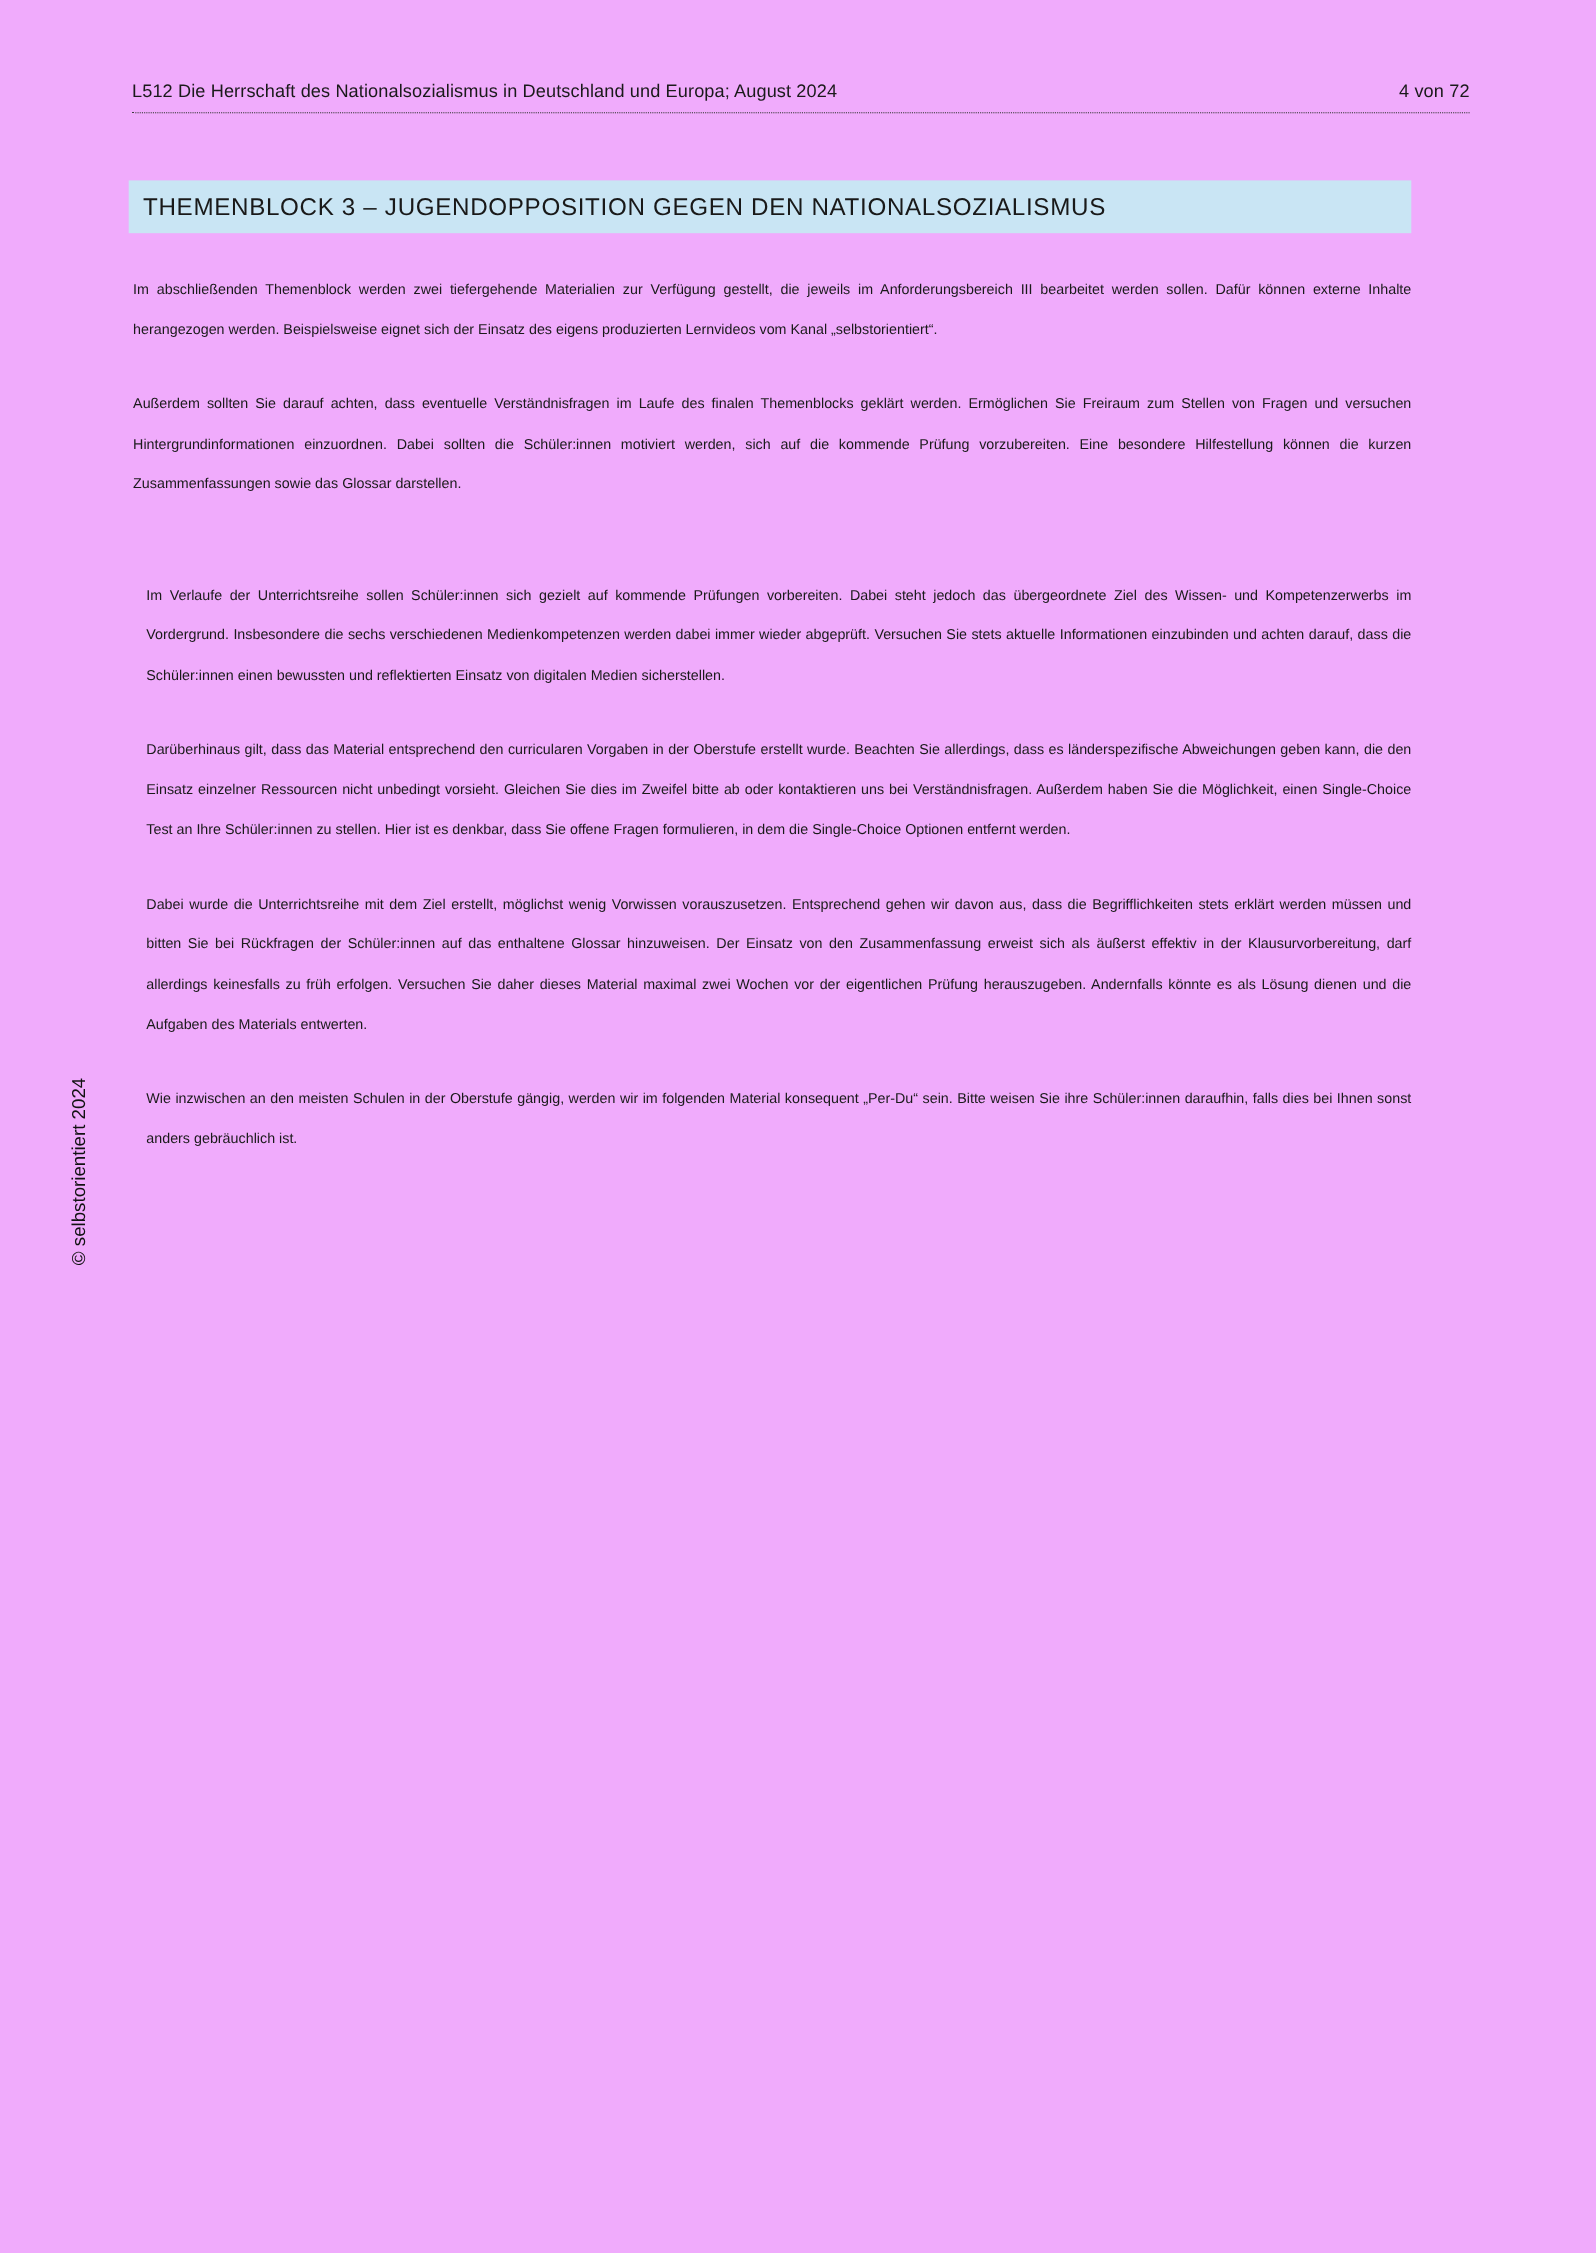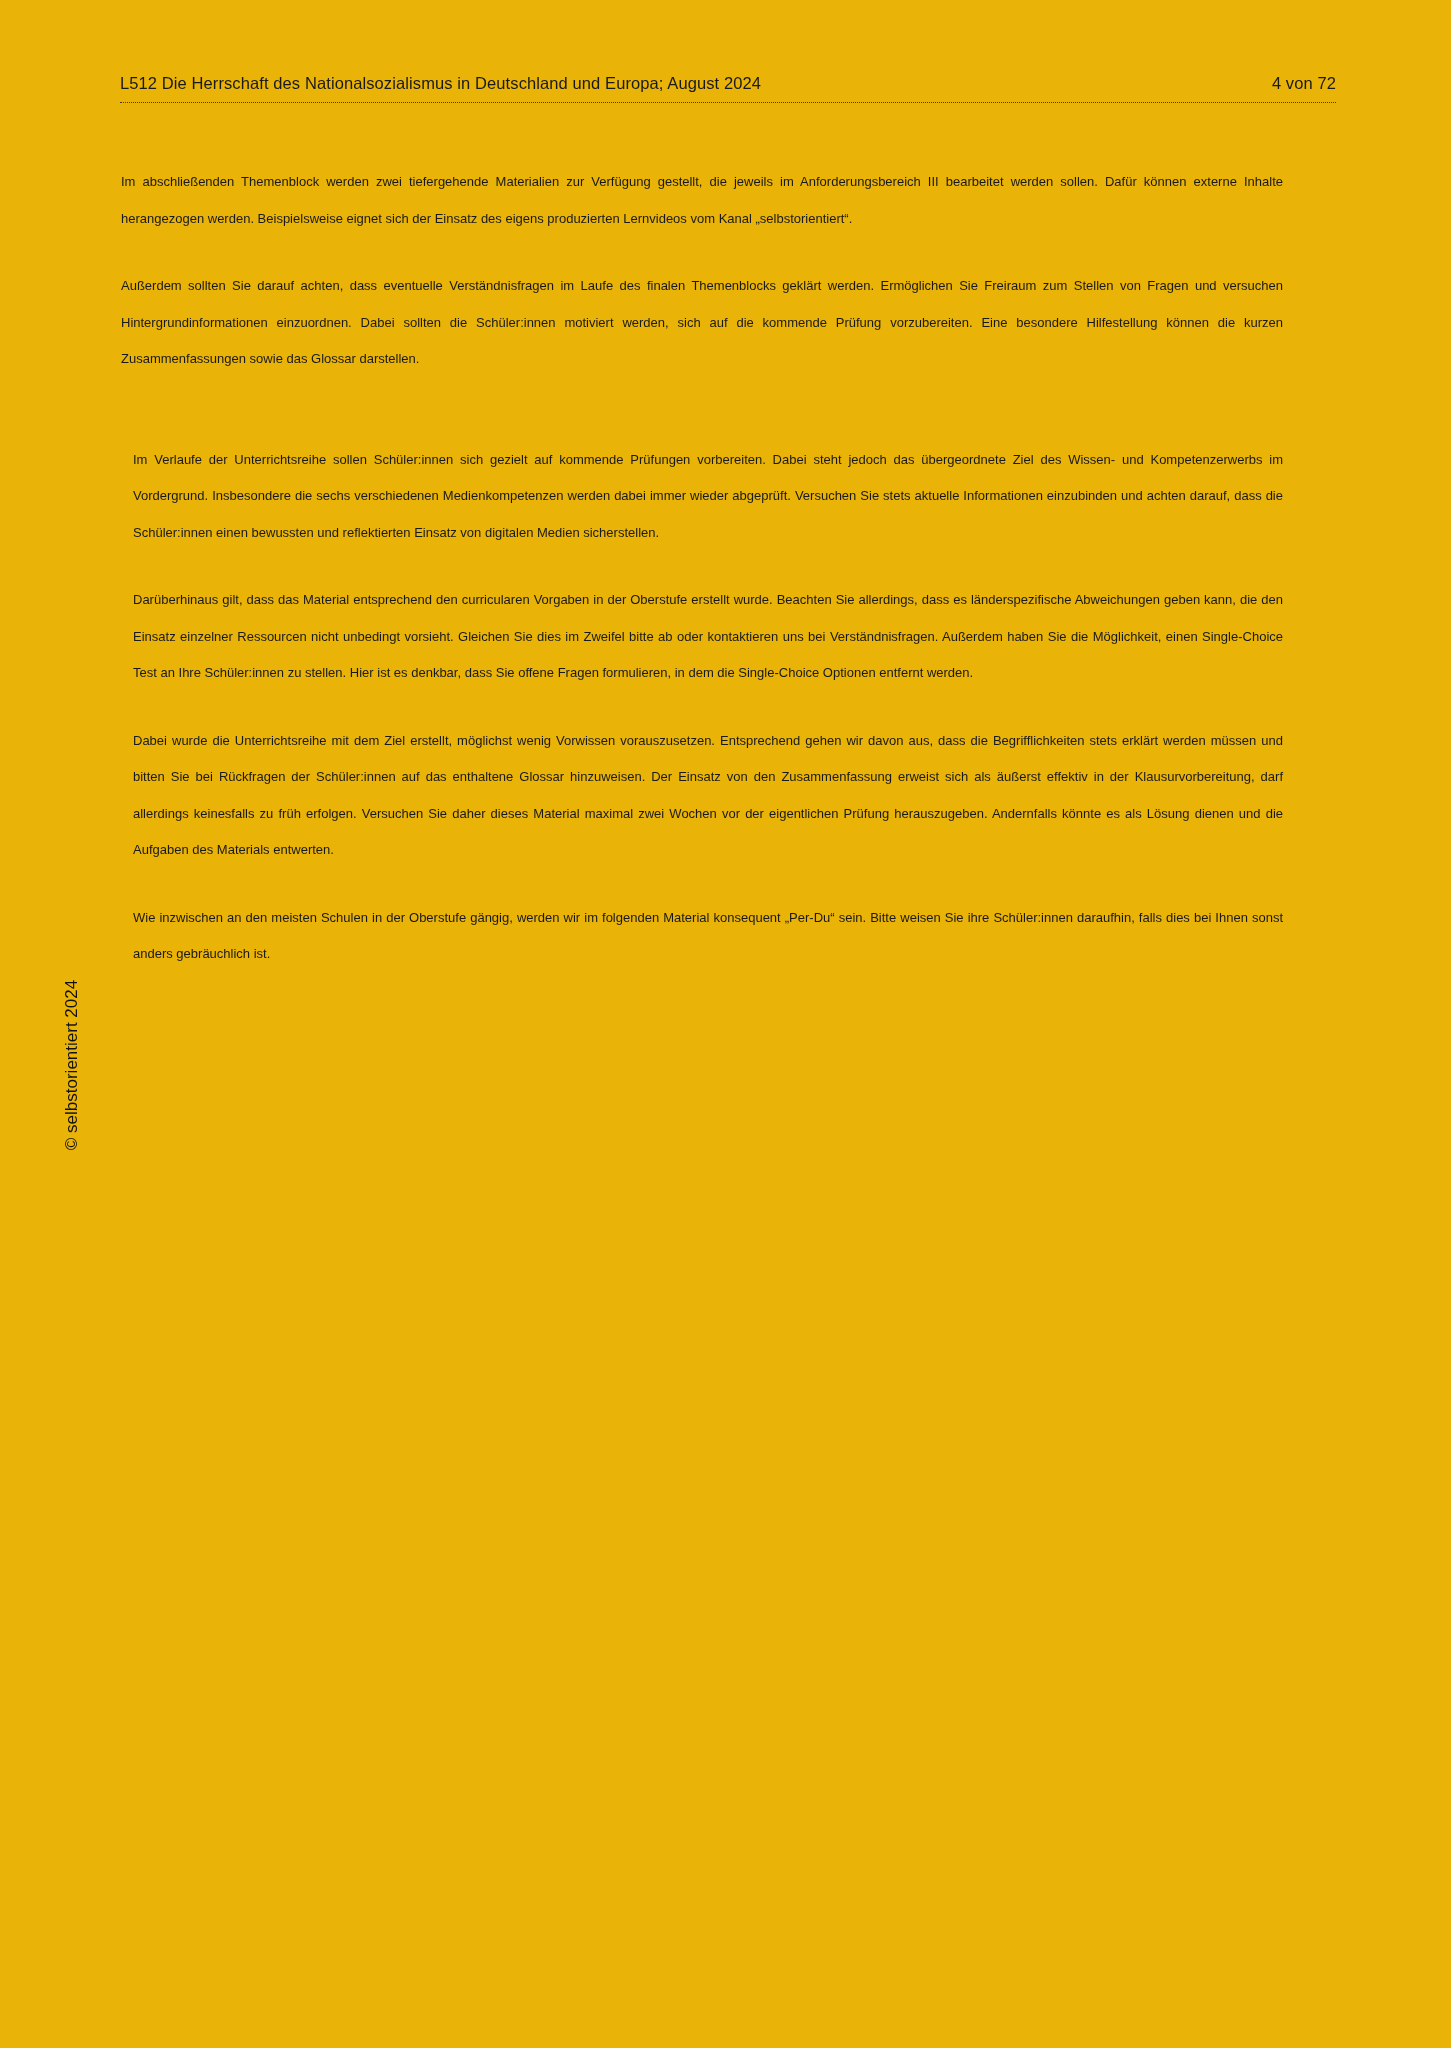--- a/index.html
+++ b/index.html
@@ -7,21 +7,21 @@
     --accent-border: #4f7f93;
     --didaktik-text: #1d3d50;
     --text-color: #1a1a1a;
   }
   * { margin: 0; padding: 0; box-sizing: border-box; }
   html, body { background: #ffffff; }
   .page {
     position: relative;
     width: 1451px;
     height: 2048px;
-    background: #eab308;
+    background: #f0abfc;
     font-family: "Liberation Sans", sans-serif;
     color: var(--text-color);
     overflow: hidden;
   }
   .hdr {
     position: absolute;
     left: 120px;
     top: 74px;
     width: 1216px;
     display: flex;
@@ -91,20 +91,21 @@
 
   <header class="hdr">
     <span>L512 Die Herrschaft des Nationalsozialismus in Deutschland und Europa; August 2024</span>
     <span class="pgnum">4 von 72</span>
   </header>
 
   <aside class="copyright">© selbstorientiert 2024</aside>
 
   <main class="content">
 
+    <div class="banner">THEMENBLOCK 3 – JUGENDOPPOSITION GEGEN DEN NATIONALSOZIALISMUS</div>
 
 
     <p class="para">Im abschließenden Themenblock werden zwei tiefergehende Materialien zur Verfügung gestellt, die jeweils im Anforderungsbereich III bearbeitet werden sollen. Dafür können externe Inhalte herangezogen werden. Beispielsweise eignet sich der Einsatz des eigens produzierten Lernvideos vom Kanal „selbstorientiert“.</p>
 
 
     <p class="para">Außerdem sollten Sie darauf achten, dass eventuelle Verständnisfragen im Laufe des finalen Themenblocks geklärt werden. Ermöglichen Sie Freiraum zum Stellen von Fragen und versuchen Hintergrundinformationen einzuordnen. Dabei sollten die Schüler:innen motiviert werden, sich auf die kommende Prüfung vorzubereiten. Eine besondere Hilfestellung können die kurzen Zusammenfassungen sowie das Glossar darstellen.</p>
 
     <section class="didaktik">
 
       <p class="para">Im Verlaufe der Unterrichtsreihe sollen Schüler:innen sich gezielt auf kommende Prüfungen vorbereiten. Dabei steht jedoch das übergeordnete Ziel des Wissen- und Kompetenzerwerbs im Vordergrund. Insbesondere die sechs verschiedenen Medienkompetenzen werden dabei immer wieder abgeprüft. Versuchen Sie stets aktuelle Informationen einzubinden und achten darauf, dass die Schüler:innen einen bewussten und reflektierten Einsatz von digitalen Medien sicherstellen.</p>

